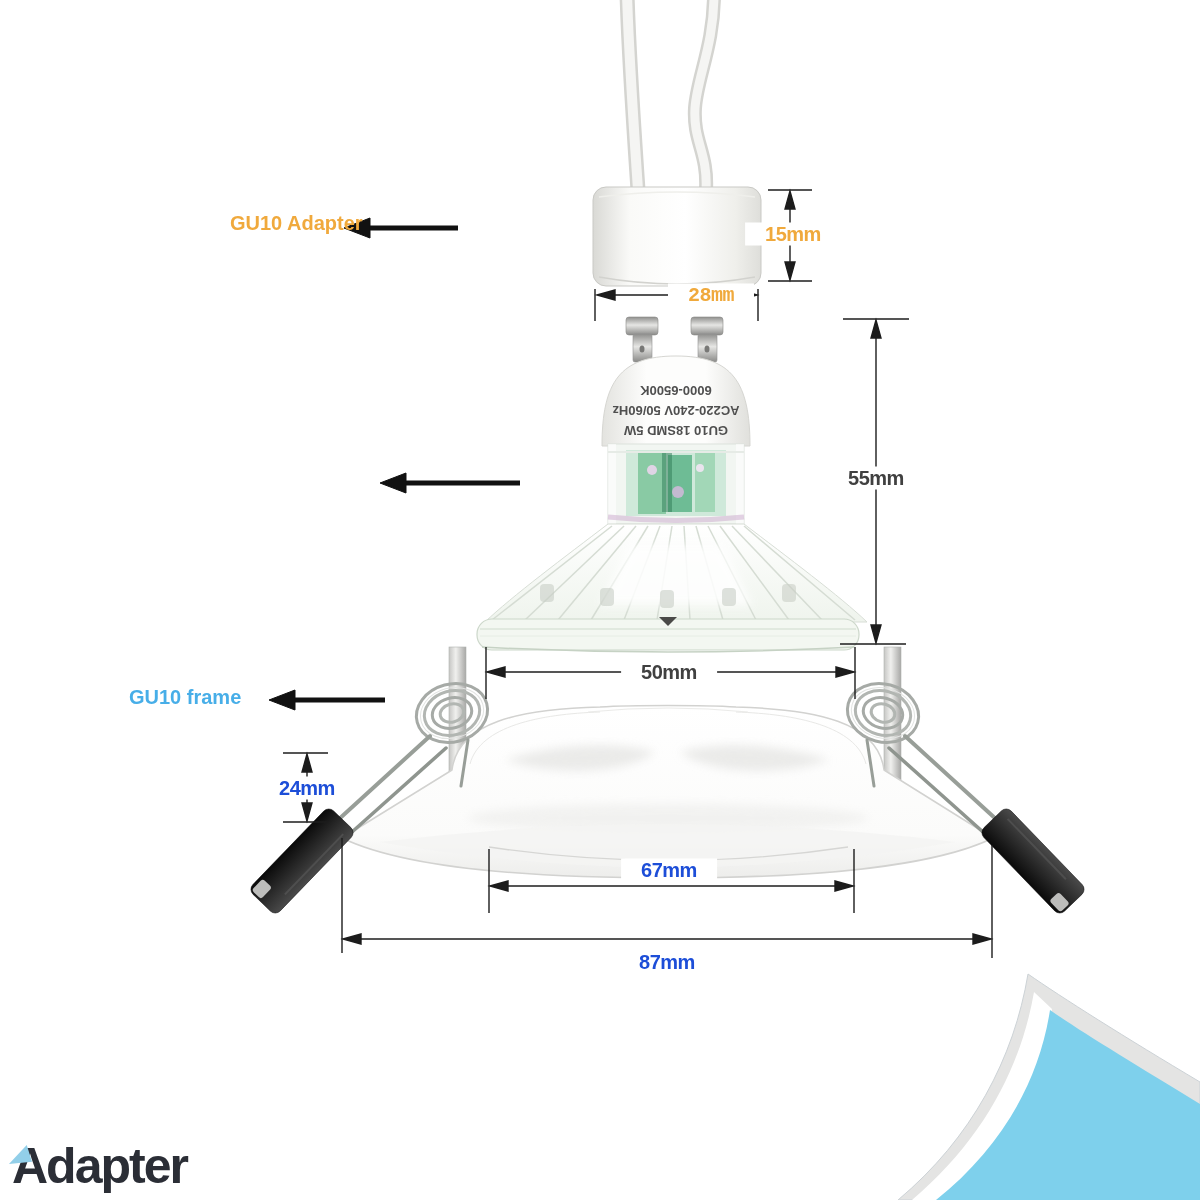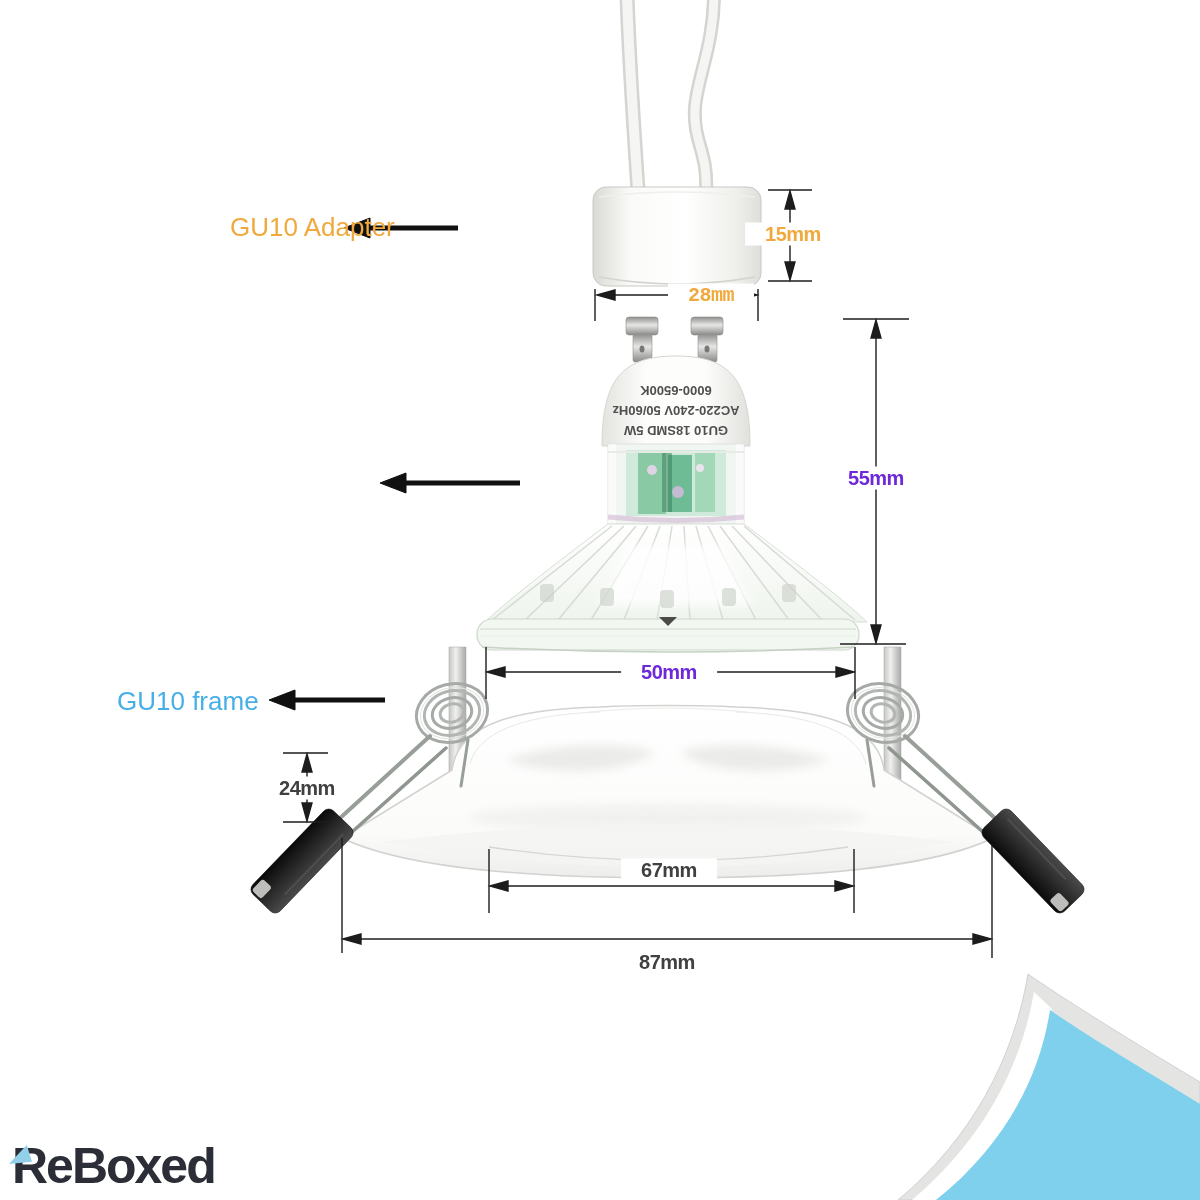--- a/index.html
+++ b/index.html
@@ -1,27 +1,27 @@
 <!DOCTYPE html>
 <html><head>
 <meta charset="utf-8">
 <style>
   html,body{margin:0;padding:0;}
   #canvas{position:relative;width:1200px;height:1200px;background:#ffffff;overflow:hidden;
           font-family:"Liberation Sans", sans-serif;}
   #art{position:absolute;left:0;top:0;z-index:1;}
-  .plabel{position:absolute;z-index:2;font-size:26px;font-weight:400;white-space:nowrap;text-align:center;}
+  .plabel{position:absolute;z-index:2;font-size:20px;font-weight:700;white-space:nowrap;text-align:center;}
   .plabel.orange{color:#F0A93C;}
   .plabel.red{color:#E9184C;}
-  .plabel.blue{color:#47AEE8;}
+  .plabel.blue{color:#47AEE8;margin-left:12px;}
   .dim{position:absolute;z-index:2;transform:translate(-50%,-50%);background:#ffffff;
        padding:0 20px;font-size:20px;font-weight:700;letter-spacing:-0.5px;white-space:nowrap;}
   .dim.orange{color:#F0A93C;}
-  .dim.red{color:#6d28d9;}
-  .dim.blue{color:#404040;}
+  .dim.red{color:#404040;}
+  .dim.blue{color:#1d4ed8;}
   #lamp-markings{position:absolute;z-index:2;left:598px;top:364px;width:156px;height:76px;
        transform:rotate(180deg);text-align:center;font-size:13px;font-weight:700;color:#4f4f4f;
        line-height:1.55;}
   #lamp-markings span{display:block;white-space:nowrap;}
   #logo-text{position:absolute;z-index:4;left:12px;top:1141px;font-size:50px;font-weight:700;
        letter-spacing:-2px;color:#2B2E36;line-height:1;}
   #logo-accent{position:absolute;z-index:5;left:8px;top:1145px;width:24px;height:19px;
        background:#92CFE9;clip-path:polygon(4% 100%, 78% 0%, 100% 88%);}
 </style>
 </head>
@@ -264,16 +264,16 @@
 <span class="dim blue" style="left:307px;top:788px;">24mm</span>
 <span class="dim blue" style="left:669px;top:870px;">67mm</span>
 <span class="dim blue" style="left:667px;top:962px;">87mm</span>
 
 <div id="lamp-markings">
   <span>GU10 18SMD 5W</span>
   <span>AC220-240V 50/60Hz</span>
   <span>6000-6500K</span>
 </div>
 
-<div id="logo-text">ReBoxed</div>
+<div id="logo-text">Adapter</div>
 <div id="logo-accent"></div>
 
 </div>
 
 </body></html>

